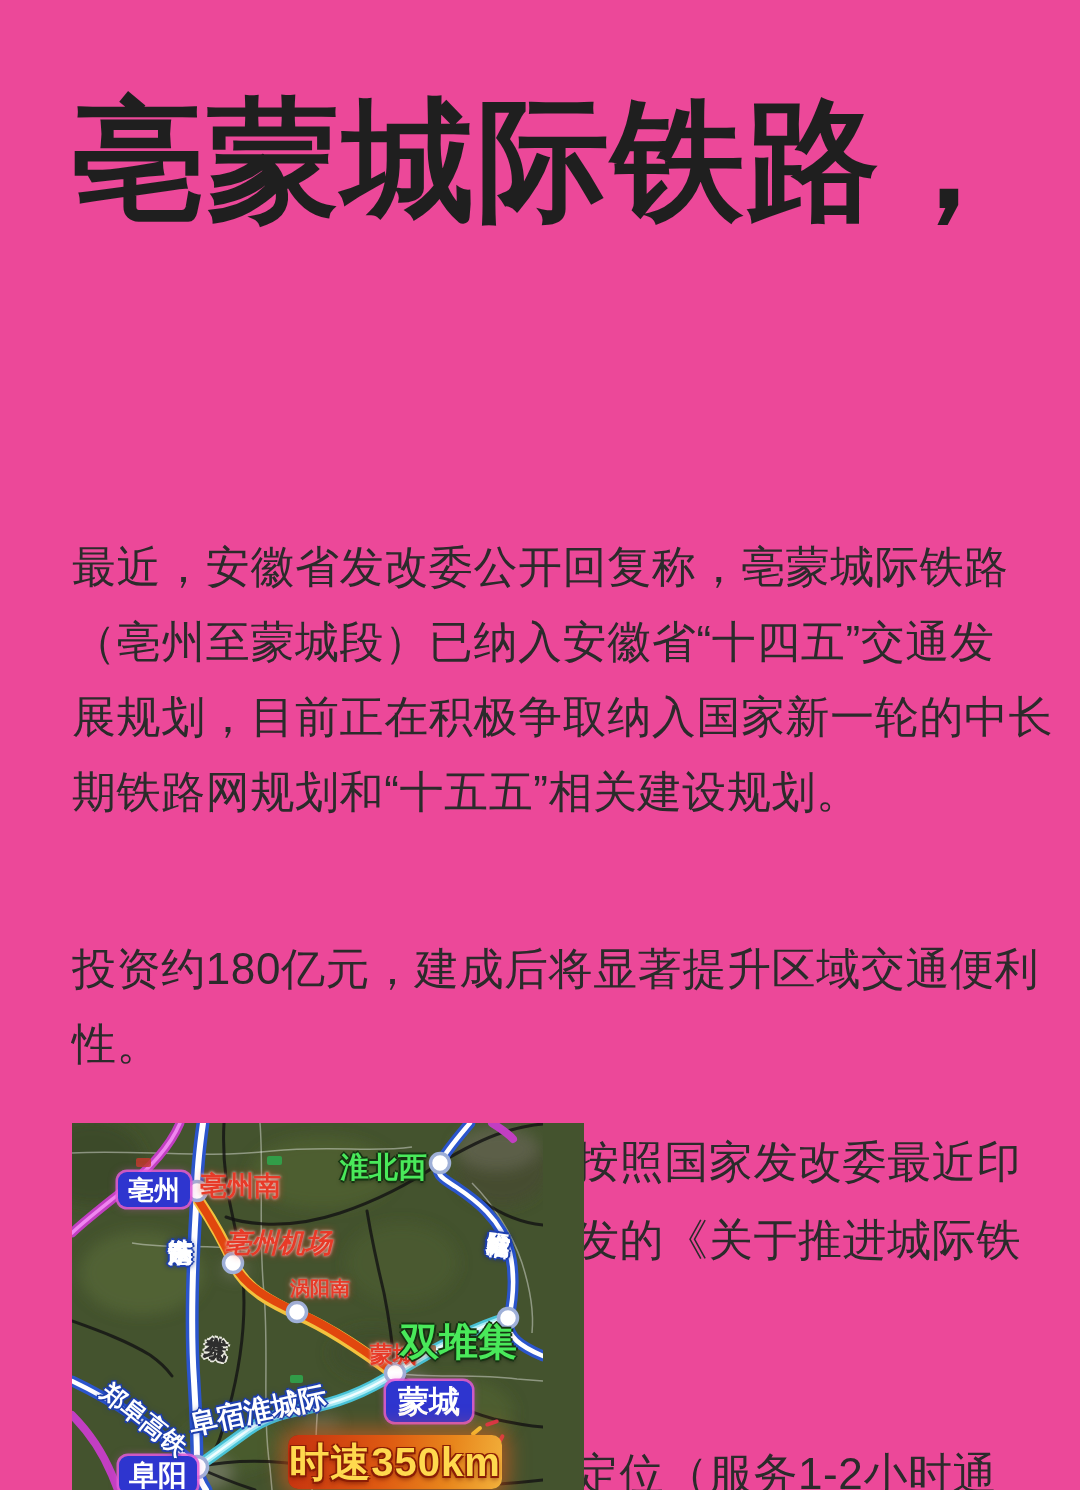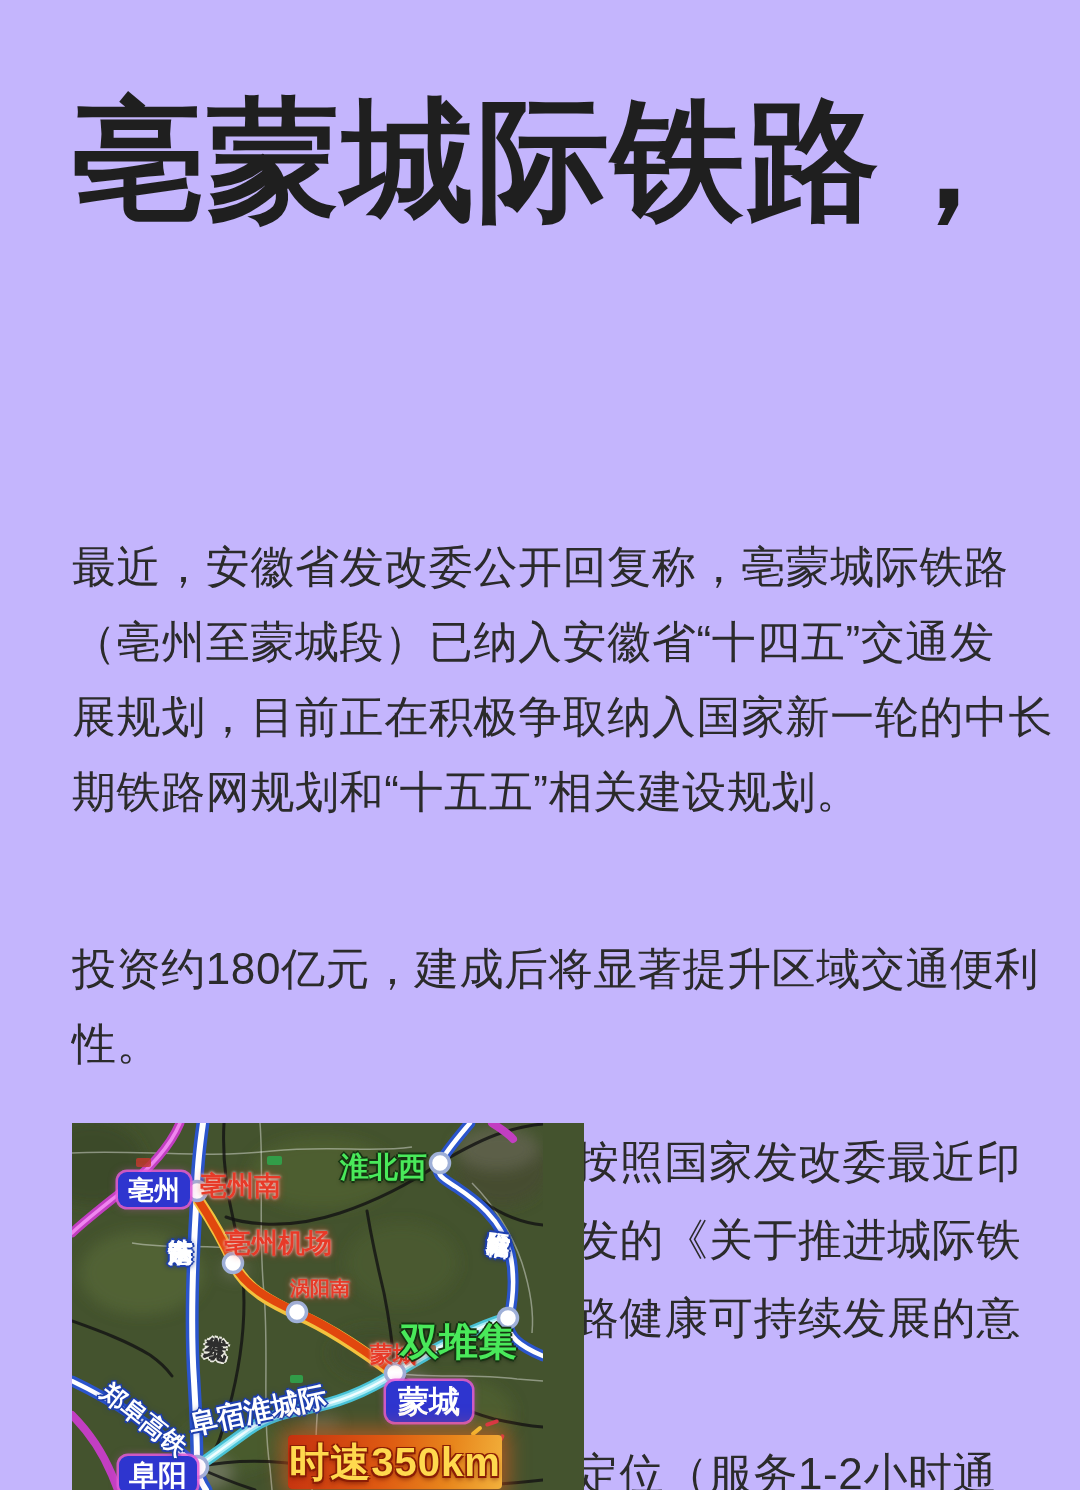--- a/index.html
+++ b/index.html
@@ -1,19 +1,19 @@
 <!DOCTYPE html>
 <html><head>
 <meta charset="utf-8">
 <style>
   html,body{margin:0;padding:0;}
   .page{
     position:relative;
     width:1080px;height:1490px;
-    background:#c4b5fd;
+    background:#ec4899;
     overflow:hidden;
     font-family:"Liberation Sans","DejaVu Sans",sans-serif;
   }
   .title-line{
     position:absolute;left:72px;
     font-size:132px;font-weight:900;color:#1f1f1f;
     letter-spacing:3px;line-height:1;white-space:nowrap;
   }
   .p-line{
     position:absolute;left:72px;
@@ -48,21 +48,21 @@
     color:#ffffff;
     text-shadow:-2px 0 0 #1e3fae,2px 0 0 #1e3fae,0 -2px 0 #1e3fae,0 2px 0 #1e3fae,0 0 6px rgba(20,50,160,.8);
   }
   .lbl-line-dark{
     color:#2e2e2e;
     text-shadow:-2px 0 0 #e9e9df,2px 0 0 #e9e9df,0 -2px 0 #e9e9df,0 2px 0 #e9e9df;
   }
   .vert{writing-mode:vertical-rl;text-orientation:upright;}
   .speed-badge{
     position:absolute;left:216px;top:312px;width:214px;height:54px;
-    border-radius:4px;
+    border-radius:10px;
     background:linear-gradient(100deg,#c5310f 0%,#de5a12 45%,#e8861c 75%,#f2b13c 100%);
     box-shadow:0 0 20px 7px rgba(240,95,30,.55);
     display:flex;align-items:center;justify-content:center;
   }
   .speed-badge span{
     font-size:40px;font-weight:900;color:#ffd94e;letter-spacing:1px;
     text-shadow:1.5px 1.5px 0 #8a1d06,-1.5px 1.5px 0 #8a1d06,1.5px -1.5px 0 #8a1d06,-1.5px -1.5px 0 #8a1d06,0 3px 5px rgba(90,10,0,.7);
   }
   .sparkle{position:absolute;border-radius:2px;}
   .map-sign{position:absolute;border-radius:2px;opacity:.85;}
@@ -77,21 +77,20 @@
   <div class="p-line" style="top:545px">最近，安徽省发改委公开回复称，亳蒙城际铁路</div>
   <div class="p-line" style="top:695px">展规划，目前正在积极争取纳入国家新一轮的中长</div>
   <div class="p-line" style="top:620px">（亳州至蒙城段）已纳入安徽省“十四五”交通发</div>
   <div class="p-line" style="top:770px">期铁路网规划和“十五五”相关建设规划。</div>
 
   <div class="p-line" style="top:947px">投资约180亿元，建成后将显著提升区域交通便利</div>
   <div class="p-line" style="top:1022px">性。</div>
 
   <div class="p-line right-col" style="top:1140px">按照国家发改委最近印</div>
   <div class="p-line right-col" style="top:1218px">发的《关于推进城际铁</div>
-  <div class="p-line right-col" style="top:1296px">路健康可持续发展的意</div>
   <div class="p-line right-col" style="top:1452px">定位（服务1-2小时通</div>
 
   <div class="map">
     <svg width="471" height="367" viewBox="0 0 471 367">
       <defs>
         <filter id="soft" x="-60%" y="-60%" width="220%" height="220%">
           <feGaussianBlur stdDeviation="7"></feGaussianBlur>
         </filter>
       </defs>
 
@@ -183,21 +182,21 @@
     <div class="map-sign" style="left:64px;top:35px;width:15px;height:9px;background:#c0392b;"></div>
     <div class="map-sign" style="left:195px;top:33px;width:15px;height:9px;background:#2ea84c;"></div>
     <div class="map-sign" style="left:218px;top:252px;width:13px;height:8px;background:#2ea84c;"></div>
     <div class="map-sign" style="left:352px;top:222px;width:12px;height:8px;background:#9a5a3a;"></div>
 
     <div class="map-label lbl-city" style="left:46px;top:49px;width:72px;height:35px;font-size:26px;">亳州</div>
     <div class="map-label lbl-city" style="left:314px;top:258px;width:86px;height:41px;font-size:31px;">蒙城</div>
     <div class="map-label lbl-city" style="left:47px;top:333px;width:78px;height:38px;font-size:29px;">阜阳</div>
 
     <div class="map-label lbl-red" style="left:128px;top:50px;font-size:27px;">亳州南</div>
-    <div class="map-label lbl-red" style="left:152px;top:107px;font-size:27px;">亳州机场</div>
+    <div class="map-label lbl-red" style="left:152px;top:107px;font-size:27px;font-style:italic;">亳州机场</div>
     <div class="map-label lbl-red" style="left:218px;top:155px;font-size:20px;">涡阳南</div>
     <div class="map-label lbl-red" style="left:298px;top:220px;font-size:23px;">蒙城</div>
 
     <div class="map-label lbl-green" style="left:268px;top:30px;font-size:29px;">淮北西</div>
     <div class="map-label lbl-green" style="left:328px;top:169px;font-size:39px;margin-top:30px;">双堆集</div>
 
     <div class="map-label lbl-line-white vert" style="left:96px;top:96px;font-size:25px;">京港高铁</div>
     <div class="map-label lbl-line-dark vert" style="left:139px;top:196px;font-size:23px;transform:rotate(12deg);">京九线</div>
     <div class="map-label lbl-line-white vert" style="left:419px;top:92px;font-size:23px;transform:rotate(8deg);">淮宿蚌城际</div>
     <div class="map-label lbl-line-white" style="left:116px;top:274px;font-size:28px;transform:rotate(-12deg);">阜宿淮城际</div>

